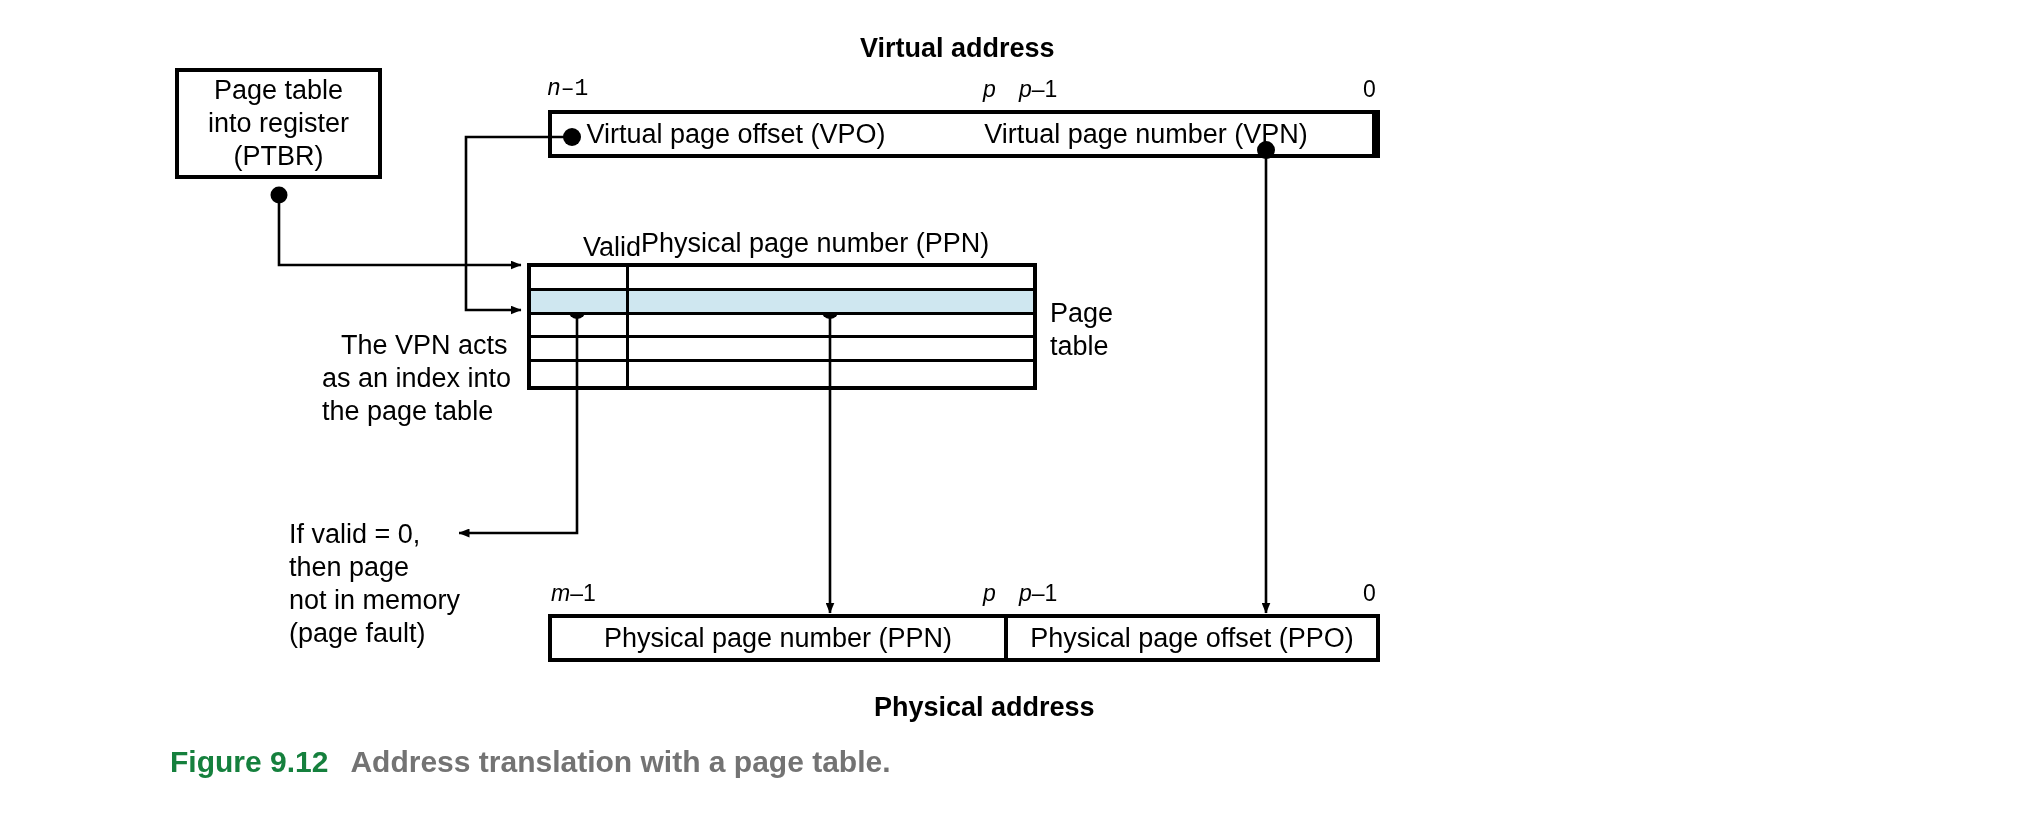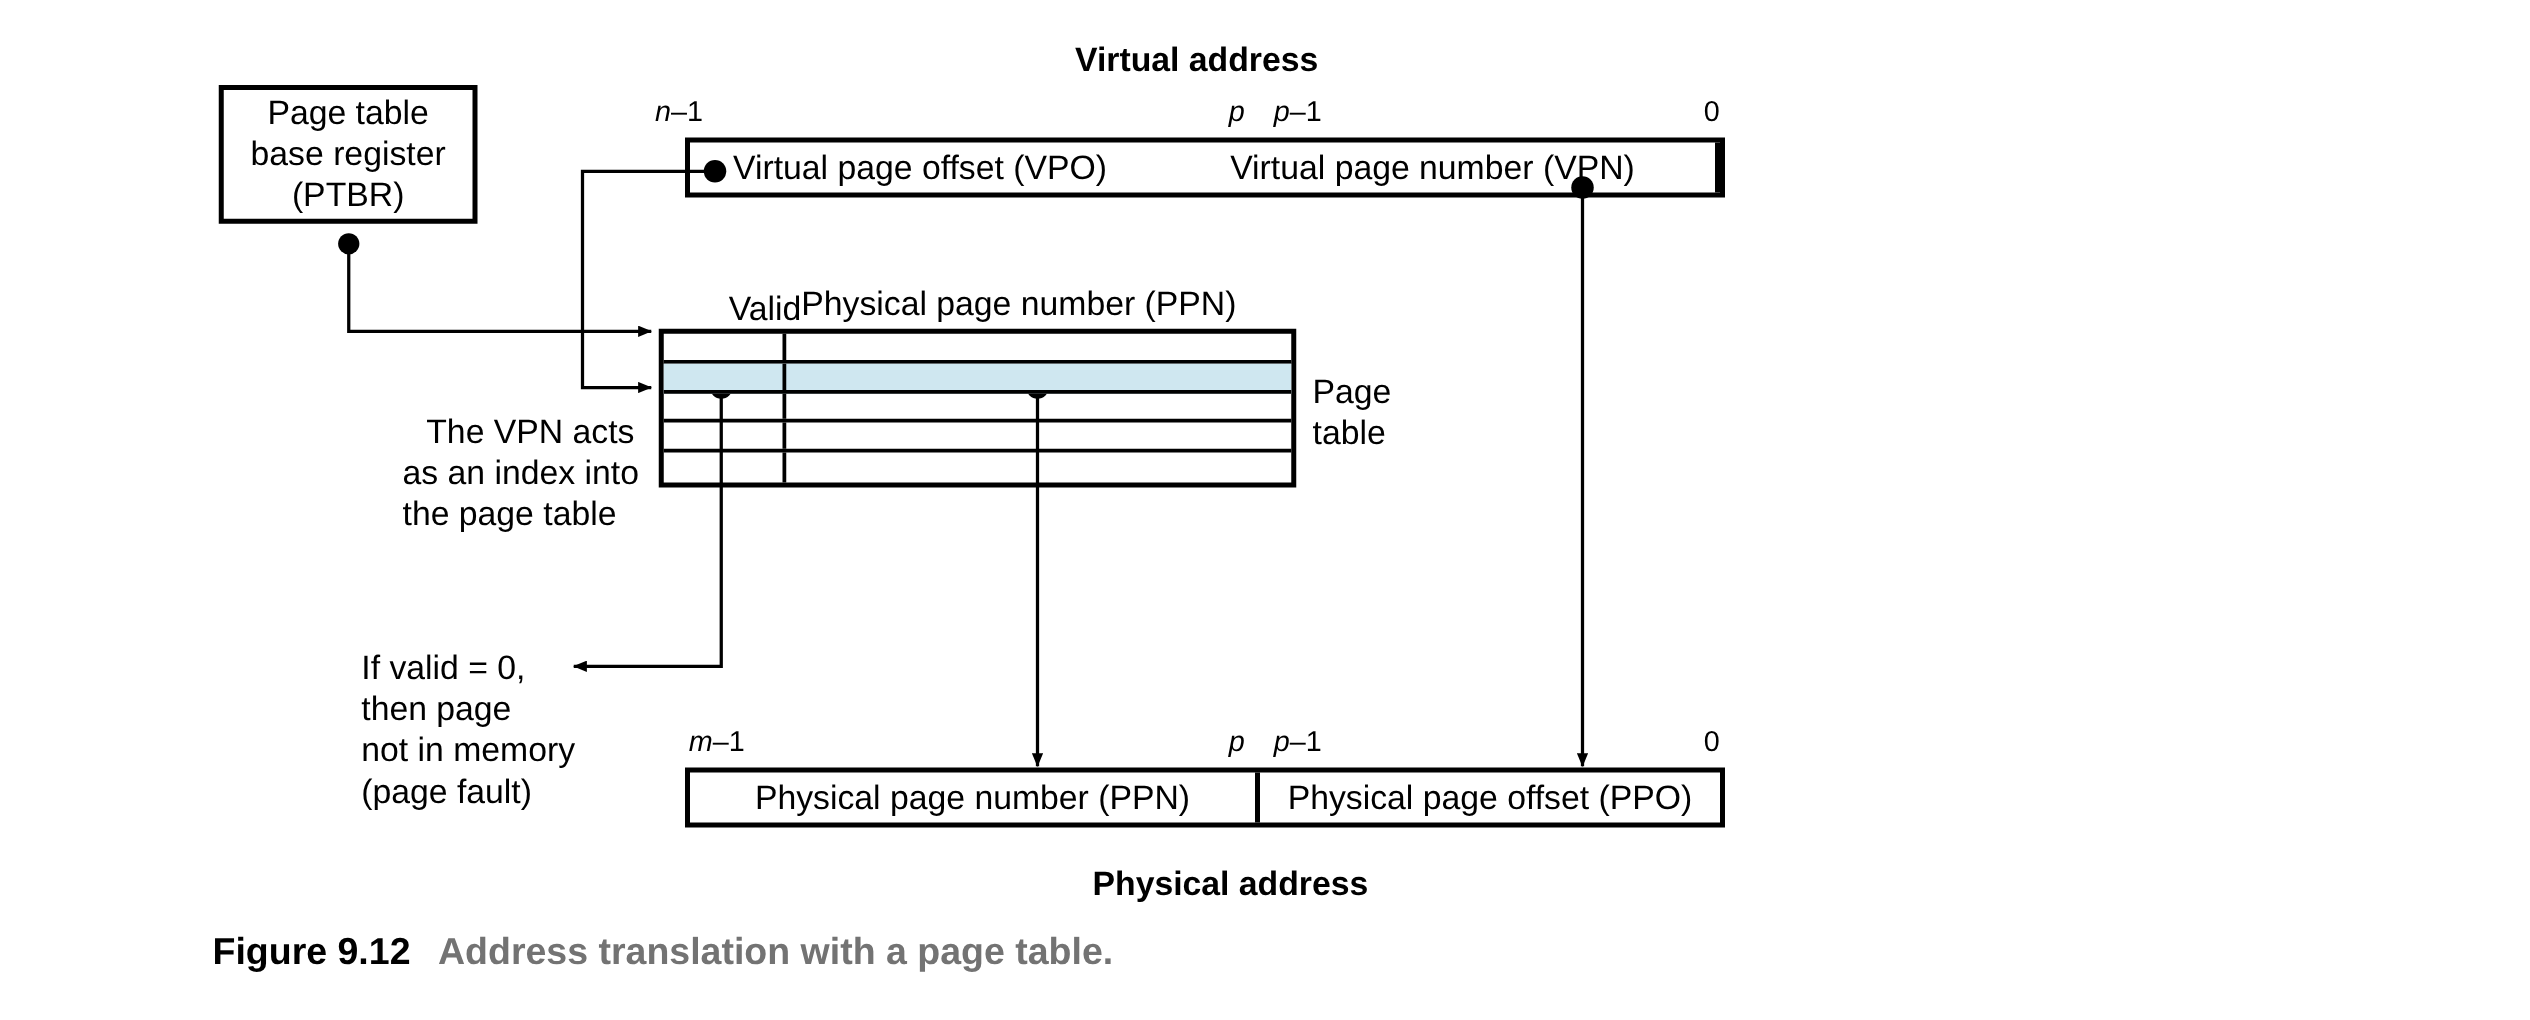--- a/index.html
+++ b/index.html
@@ -150,27 +150,27 @@
     </g>
 
     <g>
       <circle cx="1266" cy="150" r="9" fill="#000"></circle>
       <path d="M1266,150 L1266,613" stroke="#000" stroke-width="2.6" fill="none" marker-end="url(#arrowhead)"></path>
     </g>
   </svg>
 
   <div id="ptbr-box">
     <div>Page table</div>
-    <div>base register</div>
+    <div>into register</div>
     <div>(PTBR)</div>
   </div>
 
   <div class="hdr-bold" style="left:860px; top:33px;">Virtual address</div>
 
-  <div class="bit" style="left:524px; top:76px;"><i>n</i>–1</div>
+  <div class="bit" style="left:547px; top:76px;font-family:Liberation Mono, monospace;"><i>n</i>–1</div>
   <div class="bit" style="left:983px; top:76px;"><i>p</i></div>
   <div class="bit" style="left:1019px; top:76px;"><i>p</i>–1</div>
   <div class="bit" style="left:1363px; top:76px;">0</div>
 
   <div class="addr-bar" style="left:548px; top:110px; width:832px;">
     <div class="addr-field" style="flex:1;">Virtual page offset (VPO)</div>
     <div class="addr-field left-field" style="width:456px;">Virtual page number (VPN)</div>
   </div>
 
   <div class="lbl" style="left:543px; top:232px;margin-left:40px;">Valid</div>
@@ -217,17 +217,17 @@
   <div class="bit" style="left:1363px; top:580px;">0</div>
 
   <div class="addr-bar" style="left:548px; top:614px; width:832px;">
     <div class="addr-field left-field" style="width:456px;">Physical page number (PPN)</div>
     <div class="addr-field" style="flex:1;">Physical page offset (PPO)</div>
   </div>
 
   <div class="hdr-bold" style="left:874px; top:692px;">Physical address</div>
 
   <div style="position:absolute; left:170px; top:745px; display:flex; align-items:baseline; gap:22px;">
-    <span style="font-size:30px; font-weight:bold; color:#000000;">Figure 9.12</span>
+    <span style="font-size:30px; font-weight:bold; color:#15803d;">Figure 9.12</span>
     <span style="font-size:30px; font-weight:bold; color:#737373;">Address translation with a page table.</span>
   </div>
 
 </div>
 
 </body></html>

